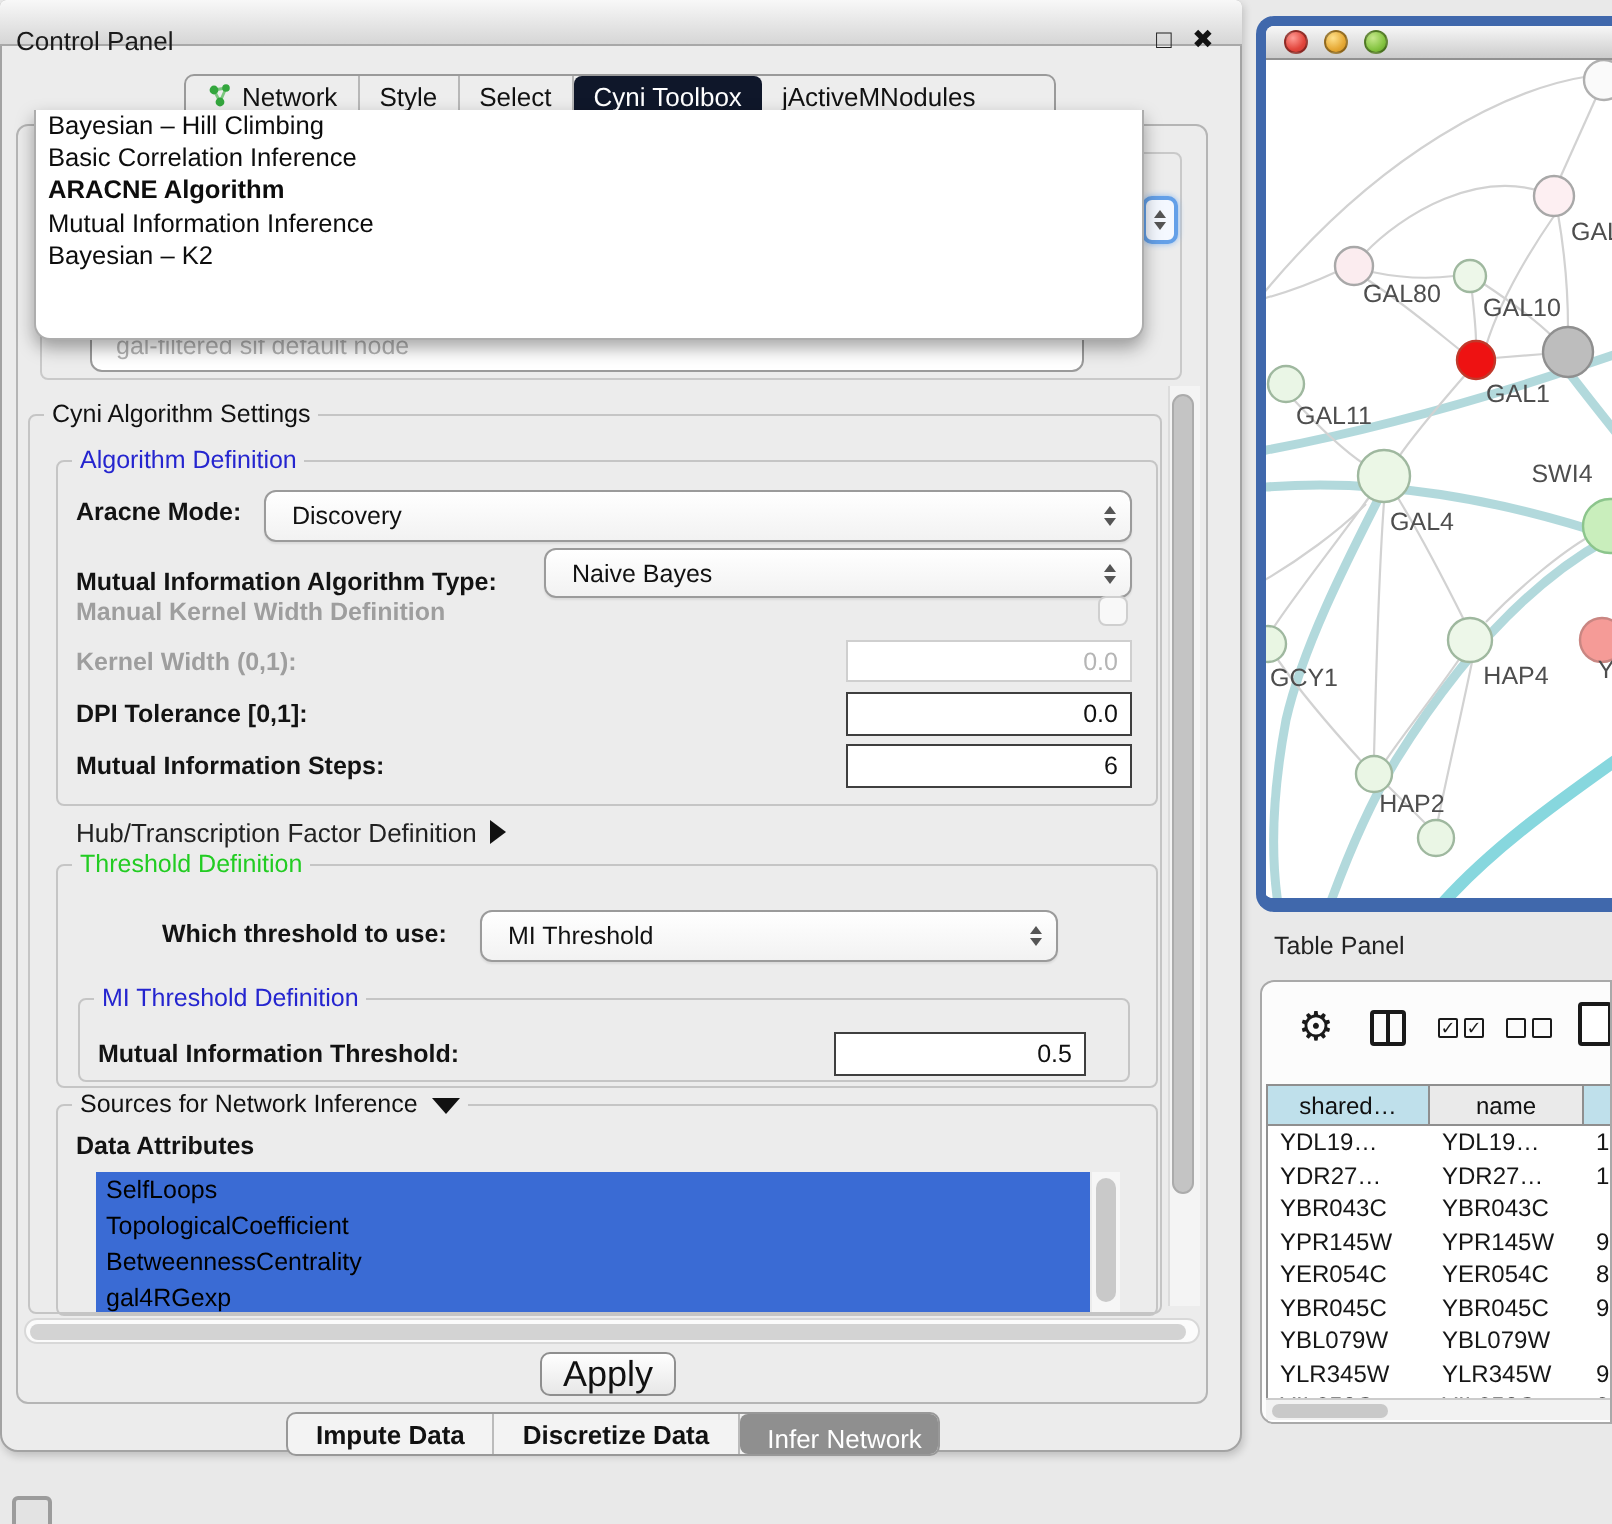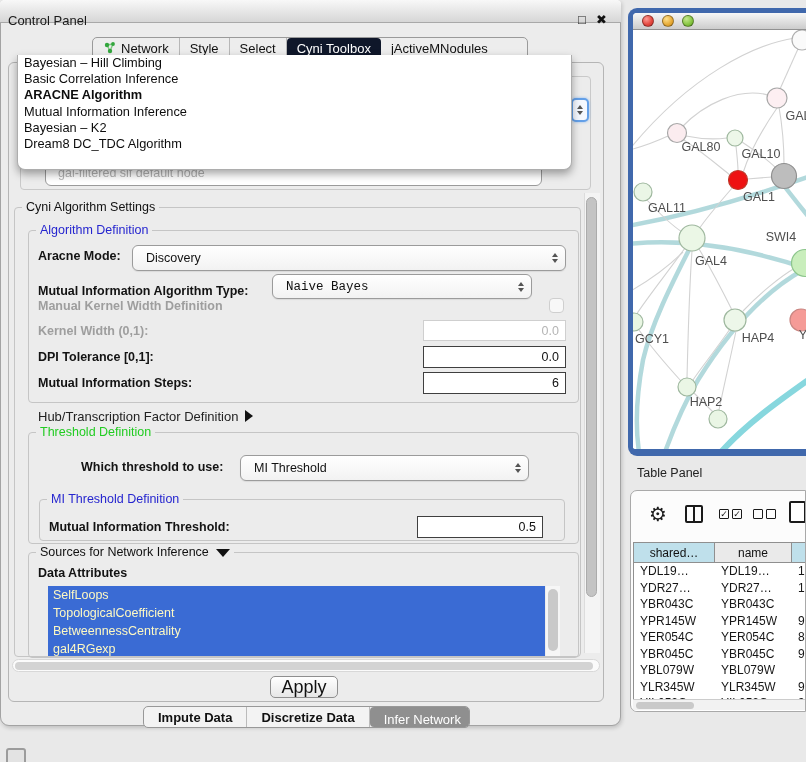--- a/index.html
+++ b/index.html
@@ -75,21 +75,21 @@
                border-right:7px solid transparent;border-top:8px solid #111;margin-left:7px;
                vertical-align:-1px;}
 
   .field{background:#fff;border:1px solid #3f3f3f;font-size:12.5px;color:#111;
          display:flex;align-items:center;justify-content:flex-end;padding-right:6px;}
   .field.disabled{border-color:#cfcfcf;color:#b5b5b5;}
   .checkbox{background:#f8f8f8;border:1.5px solid #cfcfcf;border-radius:4px;}
 
   
   .attr-list{background:#fff;overflow:hidden;}
-  .attr-item{height:18px;background:#3a6bd4;color:#fef9c3;font-size:12.5px;line-height:18px;
+  .attr-item{height:18px;background:#3a6bd4;color:#000000;font-size:12.5px;line-height:18px;
              padding-left:5px;white-space:nowrap;}
   .vscroll-track{background:#f4f4f4;border-left:1px solid #dcdcdc;}
   .scroll-thumb{background:#c4c4c4;border:1px solid #ababab;border-radius:6px;}
   .hscroll{background:#fbfbfb;border:1px solid #d8d8d8;border-radius:7px;}
   .hthumb{background:#d3d3d3;border-radius:5px;}
 
   .apply-btn{display:flex;align-items:center;justify-content:center;font-size:18px;color:#111;
              background:linear-gradient(#ffffff,#e7e7e7);border:1px solid #8f8f8f;border-radius:5px;}
 
   .bottom-tabbar{left:143px;top:706px;width:327px;height:22px;display:flex;
@@ -195,21 +195,20 @@
     <div class="tri-up"></div>
     <div class="tri-down"></div>
   </div>
 
   <div class="abs dropdown">
     <div class="dd-item">Bayesian – Hill Climbing</div>
     <div class="dd-item">Basic Correlation Inference</div>
     <div class="dd-item bold">ARACNE Algorithm</div>
     <div class="dd-item">Mutual Information Inference</div>
     <div class="dd-item">Bayesian – K2</div>
-    <div class="dd-item">Dream8 DC_TDC Algorithm</div>
   </div>
 
   <div class="abs groupbox" style="left:14px;top:207px;width:567px;height:450px;"></div>
   <div class="abs legend" style="left:22px;top:200px;">Cyni Algorithm Settings</div>
 
   <div class="abs vscroll-track" style="left:584px;top:193px;width:16px;height:460px;"></div>
   <div class="abs scroll-thumb" style="left:586px;top:197px;width:11px;height:400px;"></div>
 
   <div class="abs groupbox" style="left:28px;top:230px;width:551px;height:173px;"></div>
   <div class="abs legend blue" style="left:36px;top:223px;">Algorithm Definition</div>
@@ -217,21 +216,21 @@
   <div class="abs lbl" style="left:38px;top:249px;">Aracne Mode:</div>
   <div class="abs combo" style="left:132px;top:245px;width:434px;height:26px;">
     <span>Discovery</span>
     <span class="stepper">
         <span class="tri-up"></span>
         <span class="tri-down"></span>
       </span>
   </div>
 
   <div class="abs lbl" style="left:38px;top:284px;">Mutual Information Algorithm Type:</div>
-  <div class="abs combo" style="left:272px;top:274px;width:260px;height:25px;font-family:Liberation Mono, monospace;">
+  <div class="abs combo" style="left:272px;top:274px;width:294px;height:25px;">
     <span>Naive Bayes</span>
     <span class="stepper">
         <span class="tri-up"></span>
         <span class="tri-down"></span>
       </span>
   </div>
 
   <div class="abs lbl disabled" style="left:38px;top:299px;">Manual Kernel Width Definition</div>
   <div class="abs checkbox" style="left:549px;top:298px;width:15px;height:15px;"></div>
 

